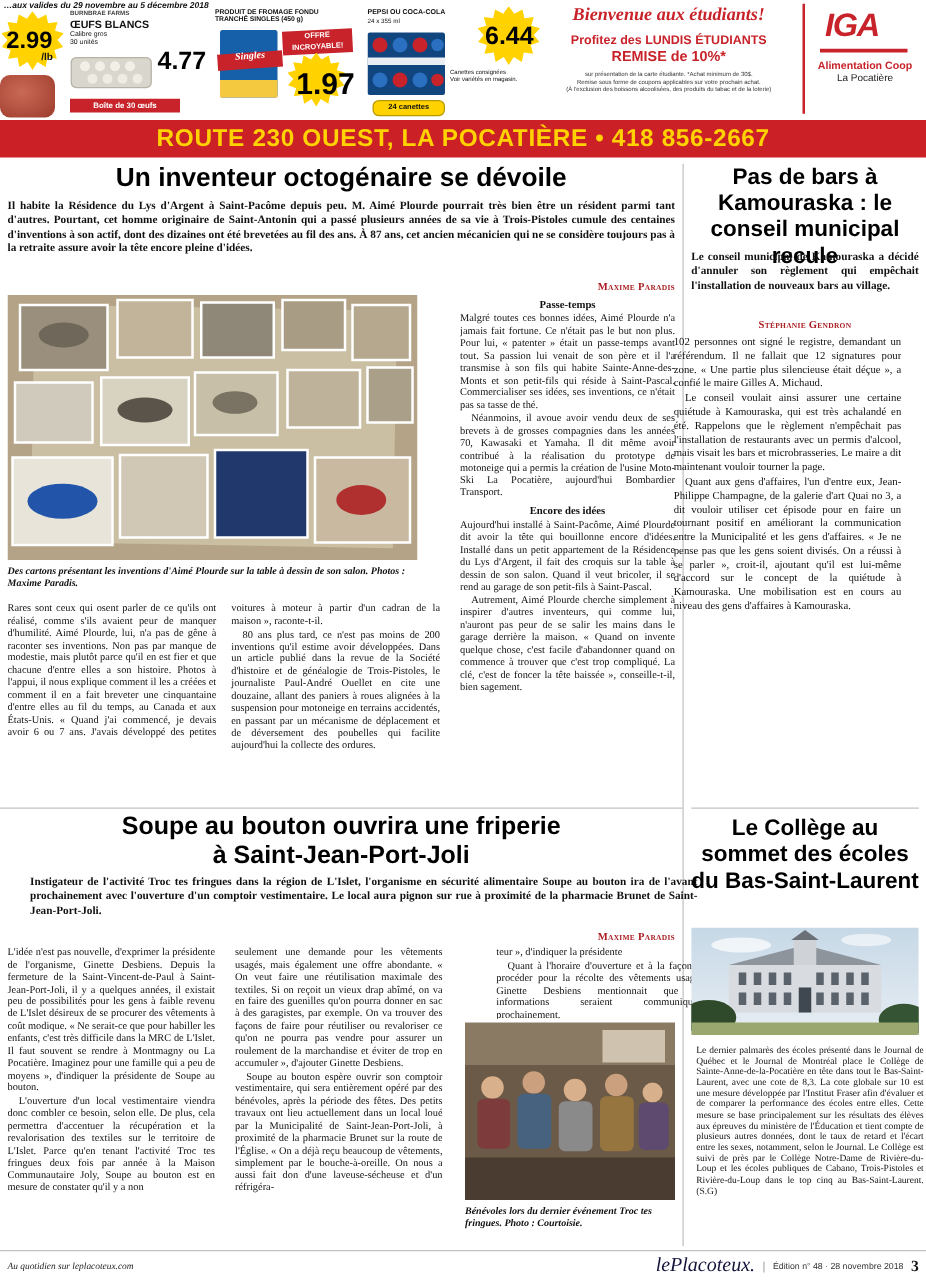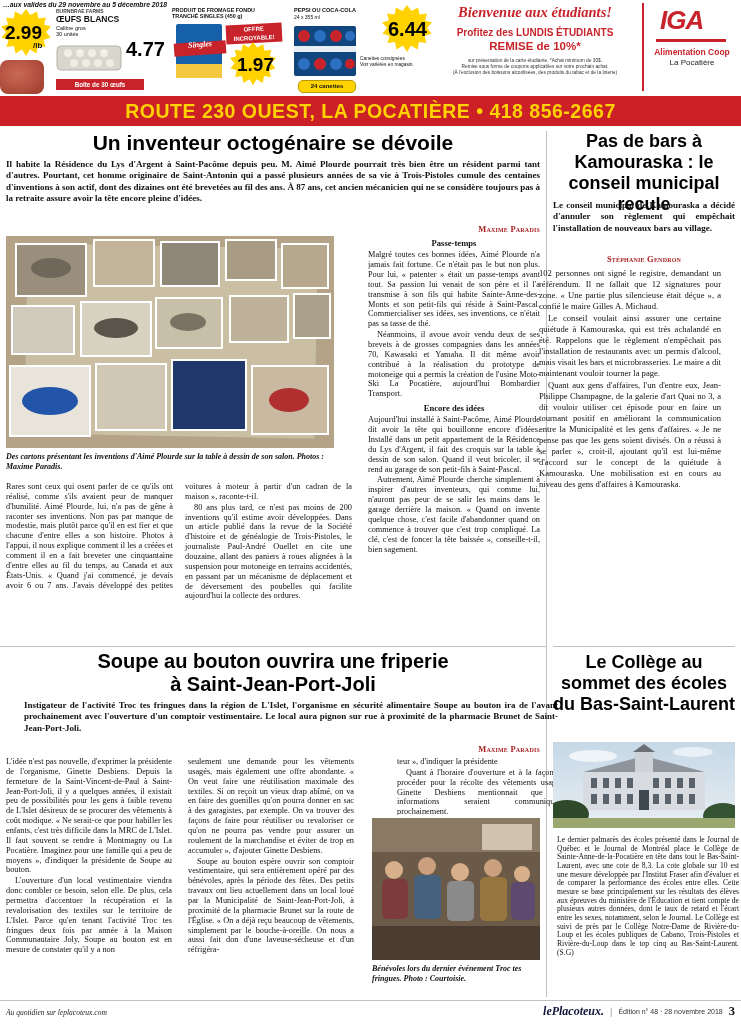--- a/index.html
+++ b/index.html
@@ -59,21 +59,21 @@
       <rect x="4" y="2" width="46" height="54" rx="2" fill="#1560a8"></rect>
       <rect x="4" y="42" width="46" height="14" fill="#f4c83f"></rect>
       <rect x="2" y="20" width="52" height="13" fill="#c8232a" transform="rotate(-4 28 26)"></rect>
     </svg>
     <div class="abs" style="left:178px;top:40px;width:44px;text-align:center;color:#fff;font-style:italic;font-weight:bold;font-size:8px;transform:rotate(-4deg);">Singles</div>
     <div class="abs" style="left:226px;top:24px;width:56px;height:19px;background:#c8232a;color:#fff;transform:rotate(-3deg);text-align:center;">
       <div class="sans" style="font-size:6px;font-weight:800;line-height:9px;margin-top:1px;">OFFRE</div>
       <div class="sans" style="font-size:6px;font-weight:800;line-height:8px;">INCROYABLE!</div>
     </div>
     <span class="burst" style="left:230px;top:42px;width:46px;height:46px;"></span>
-    <div class="price" style="left:237px;top:54px;font-size:19px;">1.97</div>
+    <div class="price" style="left:237px;top:54px;font-size:24px;">1.97</div>
 
     <div class="abs sans" style="left:294px;top:7px;font-size:5.6px;font-weight:800;">PEPSI OU COCA-COLA</div>
     <div class="abs sans" style="left:294px;top:14px;font-size:5px;">24 x 355 ml</div>
     <svg class="abs" style="left:294px;top:22px;" width="64" height="56">
       <rect x="0" y="4" width="62" height="50" rx="2" fill="#10457e"></rect>
       <rect x="0" y="24" width="62" height="6" fill="#e9eef4"></rect>
       <circle cx="10" cy="14" r="6" fill="#c8232a"></circle>
         <circle cx="26" cy="14" r="6" fill="#2a6fc0"></circle>
         <circle cx="42" cy="14" r="6" fill="#c8232a"></circle>
         <circle cx="56" cy="14" r="5" fill="#2a6fc0"></circle>
@@ -246,20 +246,20 @@
     <rect x="0" y="76" width="182" height="10" fill="#9aa86f"></rect>
   </svg>
   <div class="abs body-txt j" style="left:557px;top:836px;width:182px;height:160px;overflow:hidden;font-size:7.6px;line-height:1.14;">
     <p>Le dernier palmarès des écoles présenté dans le Journal de Québec et le Journal de Montréal place le Collège de Sainte-Anne-de-la-Pocatière en tête dans tout le Bas-Saint-Laurent, avec une cote de 8,3. La cote globale sur 10 est une mesure développée par l'Institut Fraser afin d'évaluer et de comparer la performance des écoles entre elles. Cette mesure se base principalement sur les résultats des élèves aux épreuves du ministère de l'Éducation et tient compte de plusieurs autres données, dont le taux de retard et l'écart entre les sexes, notamment, selon le Journal. Le Collège est suivi de près par le Collège Notre-Dame de Rivière-du-Loup et les écoles publiques de Cabano, Trois-Pistoles et Rivière-du-Loup dans le top cinq au Bas-Saint-Laurent. (S.G)</p>
   </div>
 
   <footer class="abs" style="left:0;top:1000px;width:741px;height:24px;background:#fff;z-index:5;">
     <div class="abs hr" style="left:0;top:0;width:741px;"></div>
     <div class="abs" style="left:6px;top:8px;font-style:italic;font-size:7.5px;color:#222;">Au quotidien sur leplacoteux.com</div>
     <div class="abs" style="right:6px;top:4px;display:flex;align-items:center;gap:6px;">
-      <span style="font-weight:bold;font-style:italic;font-size:12px;color:#14143c;">lePlacoteux.</span>
+      <span style="font-weight:normal;font-style:italic;font-size:16px;color:#14143c;">lePlacoteux.</span>
       <span class="sans" style="font-size:9px;color:#999;">|</span>
       <span class="sans" style="font-size:7px;color:#333;">Édition n° 48 · 28 novembre 2018</span>
       <span style="font-weight:bold;font-size:12.5px;">3</span>
     </div>
   </footer>
 
 </div>
 
 </body></html>

